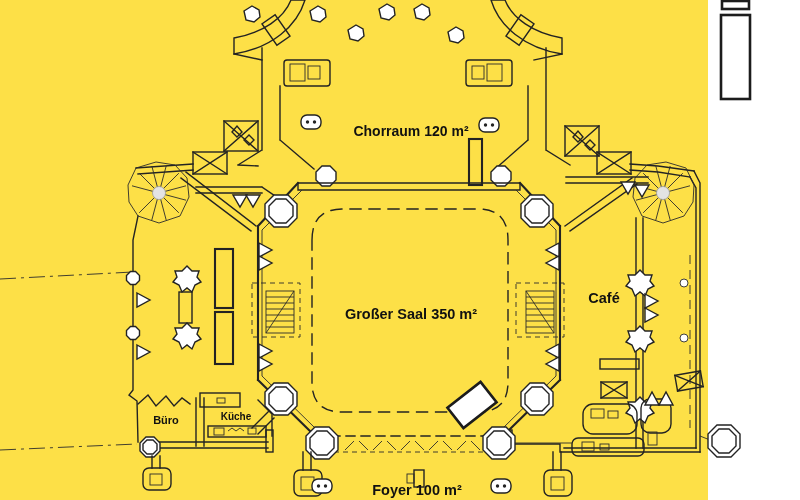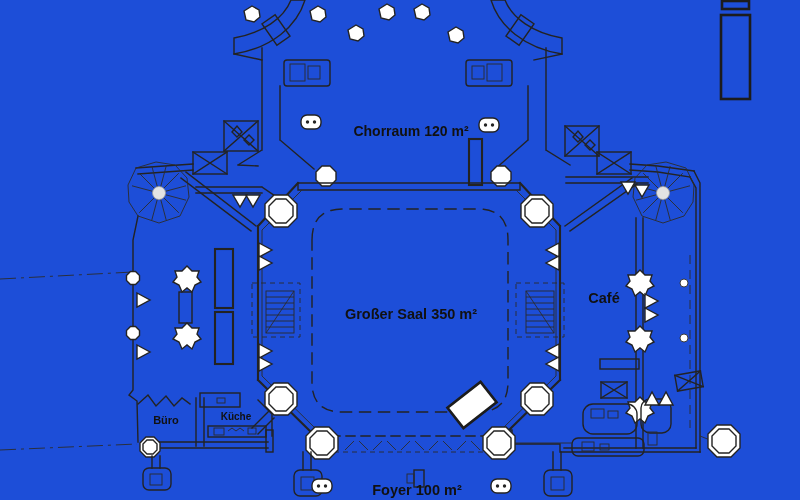--- a/index.html
+++ b/index.html
@@ -1,16 +1,16 @@
 <!DOCTYPE html>
 <html><head>
 <meta charset="utf-8">
 <style>
   html,body{margin:0;padding:0;background:#ffffff;width:800px;height:500px;overflow:hidden;}
-  #stage{position:relative;width:800px;height:500px;background:#1d4ed8;}
+  #stage{position:relative;width:708px;height:500px;background:#fde047;}
   svg{display:block;}
   .w{stroke:#232323;fill:none;stroke-width:1.4;stroke-linecap:square;stroke-linejoin:miter;}
   .w2{stroke:#232323;fill:none;stroke-width:2.1;stroke-linecap:square;}
   .w25{stroke:#1c1c1c;fill:none;stroke-width:2.6;}
   .thin{stroke:#2b2b2b;fill:none;stroke-width:0.9;}
   .dash{stroke-dasharray:11 8;}
   .dash2{stroke-dasharray:9 6;}
   .dash3{stroke-dasharray:5 4;}
   .dashdot{stroke-dasharray:16 5 3 5;}
   .whitefill{fill:#ffffff;}

